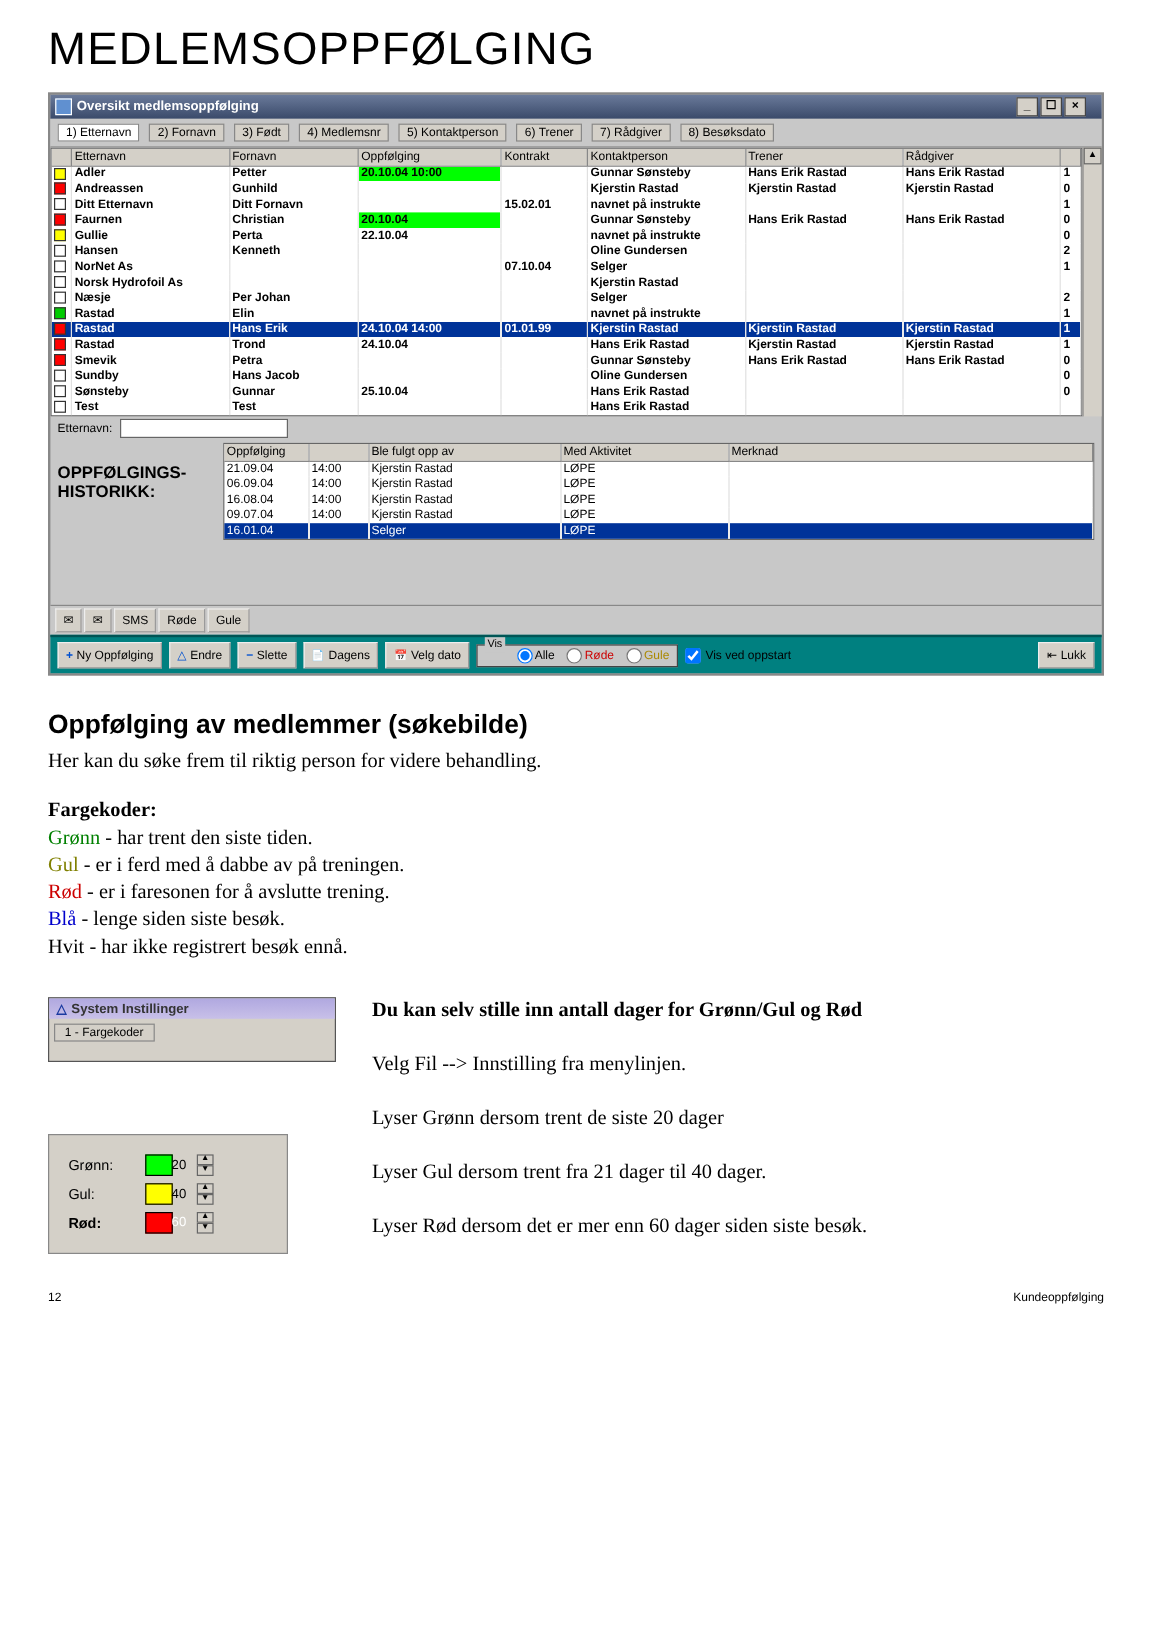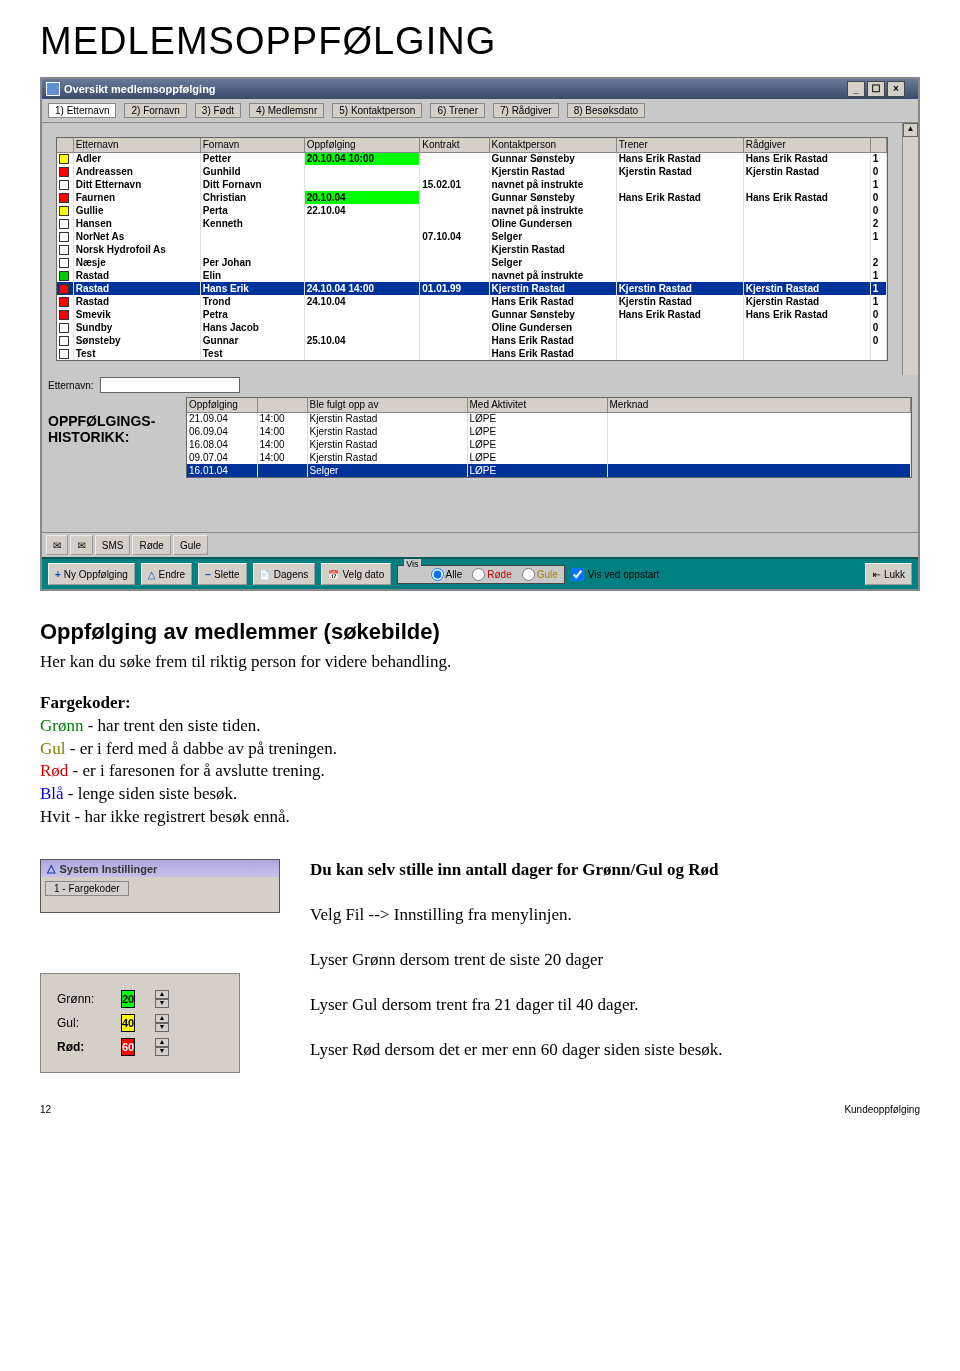--- a/index.html
+++ b/index.html
@@ -5,21 +5,21 @@
   * { box-sizing: border-box; margin: 0; padding: 0; }
   body { font-family: Arial, Helvetica, sans-serif; background: #fff; width: 960px; }
   .page { padding: 20px 40px 10px 40px; }
   h1.doc-title { font-family: Impact, "Arial Narrow", sans-serif; font-weight: 400; font-size: 38px; letter-spacing: 1px; margin-bottom: 14px; }
   .app-window { border: 2px solid #888; background: #c8c8c8; font-size: 11px; }
   .titlebar { display: flex; align-items: center; background: linear-gradient(#6a7a9a,#3a4a6a); color: #fff; height: 20px; padding: 0 13px 0 4px; font-weight: bold; }
   .titlebar .title-text { flex: 1; }
   .winbtn { width: 18px; height: 16px; background: #d4d0c8; border: 1px solid #444; margin-left: 2px; text-align: center; font-size: 10px; line-height: 14px; color: #000; }
   .tabbar { display: flex; gap: 8px; padding: 4px 6px; background: #c8c8c8; border-bottom: 1px solid #888; font-size: 10px; }
   .tab { background: #d4d0c8; border: 1px solid #888; padding: 1px 6px; }
-  .table-wrap { background: #fff; border: 1px solid #666; margin: 14px; }
+  .table-wrap { background: #fff; border: 1px solid #666; margin: 0; }
   table.grid { width: 100%; border-collapse: collapse; font-size: 10px; table-layout: fixed; }
   table.grid th { background: #d4d0c8; border-right: 1px solid #888; border-bottom: 1px solid #888; text-align: left; padding: 1px 2px; font-weight: normal; height: 14px; white-space: nowrap; overflow: hidden; }
   table.grid td { border-right: 1px solid #e0e0e0; padding: 0 2px; height: 13px; white-space: nowrap; overflow: hidden; font-weight: bold; font-size: 10px; }
   .scrollbar-v { width: 16px; background: #d4d0c8; border-left: 1px solid #888; }
   .box { display: inline-block; width: 10px; height: 10px; border: 1px solid #333; margin-right: 2px; vertical-align: middle; }
   .hl-green { background: #00ff00; }
   .row-sel td { background: #003399; color: #fff; }
   .etternavn-row { display:flex; align-items:center; gap:6px; padding:2px 6px; font-size:10px; }
   .etternavn-row input { width: 140px; height:16px; border:1px solid #666; background:#fff; padding:0 2px; font-size:10px; }
   .history-wrap { display:flex; align-items:flex-start; gap:8px; padding:2px 6px 6px 6px; }
@@ -35,21 +35,21 @@
   .body-text { font-family: "Times New Roman", Times, serif; font-size: 17px; margin-top: 26px; line-height: 1.35; }
   .body-text h2 { font-family: Impact, "Arial Narrow", sans-serif; font-size: 22px; font-weight: 900; margin-bottom: 4px; }
   .body-text p { margin-bottom: 18px; }
   .two-col { display:flex; gap: 30px; margin-top: 30px; }
   .settings-img { width: 240px; }
   .settings-window { border:1px solid #555; background:#d4d0c8; font-size:11px; }
   .settings-title { background: linear-gradient(#b0a8e0,#c8c0e8); padding:2px 6px; font-weight:bold; color:#333; display:flex; align-items:center; gap:4px;}
   .settings-tab { border:1px solid #888; background:#d4d0c8; padding:1px 8px; margin:4px 4px 0; display:inline-block; font-size:10px; }
   .color-settings { margin-top: 60px; border:1px solid #888; background:#d4d0c8; padding: 10px 16px; font-size:12px; width: 200px;}
   .color-row { display:flex; align-items:center; gap:20px; margin:6px 0; }
-  .num-box { width: 14px; height: 18px; border:1px solid #000; text-align:center; line-height:16px; font-weight:bold; font-size:11px; }
+  .num-box { width: 14px; height: 18px; border:1px solid #000; text-align:center; line-height:16px; font-weight:normal; font-size:11px;padding-left:21px; }
   .spinner { width:14px; display:flex; flex-direction:column; }
   .spinner div { height:9px; background:#d4d0c8; border:1px solid #666; font-size:7px; text-align:center; line-height:6px; }
   .num-g { background:#00ff00; }
   .num-y { background:#ffff00; }
   .num-r { background:#ff0000; color:#fff; }
   .right-col p { margin-bottom: 22px; }
   .footer { display:flex; justify-content:space-between; font-size:10px; padding: 10px 40px 6px 40px; }
   .icon-plus::before { content:"+"; color:#0050d0; font-weight:bold; }
   .icon-tri::before { content:"△"; color:#0050d0; }
   .icon-minus::before { content:"−"; color:#0050d0; font-weight:bold; }

